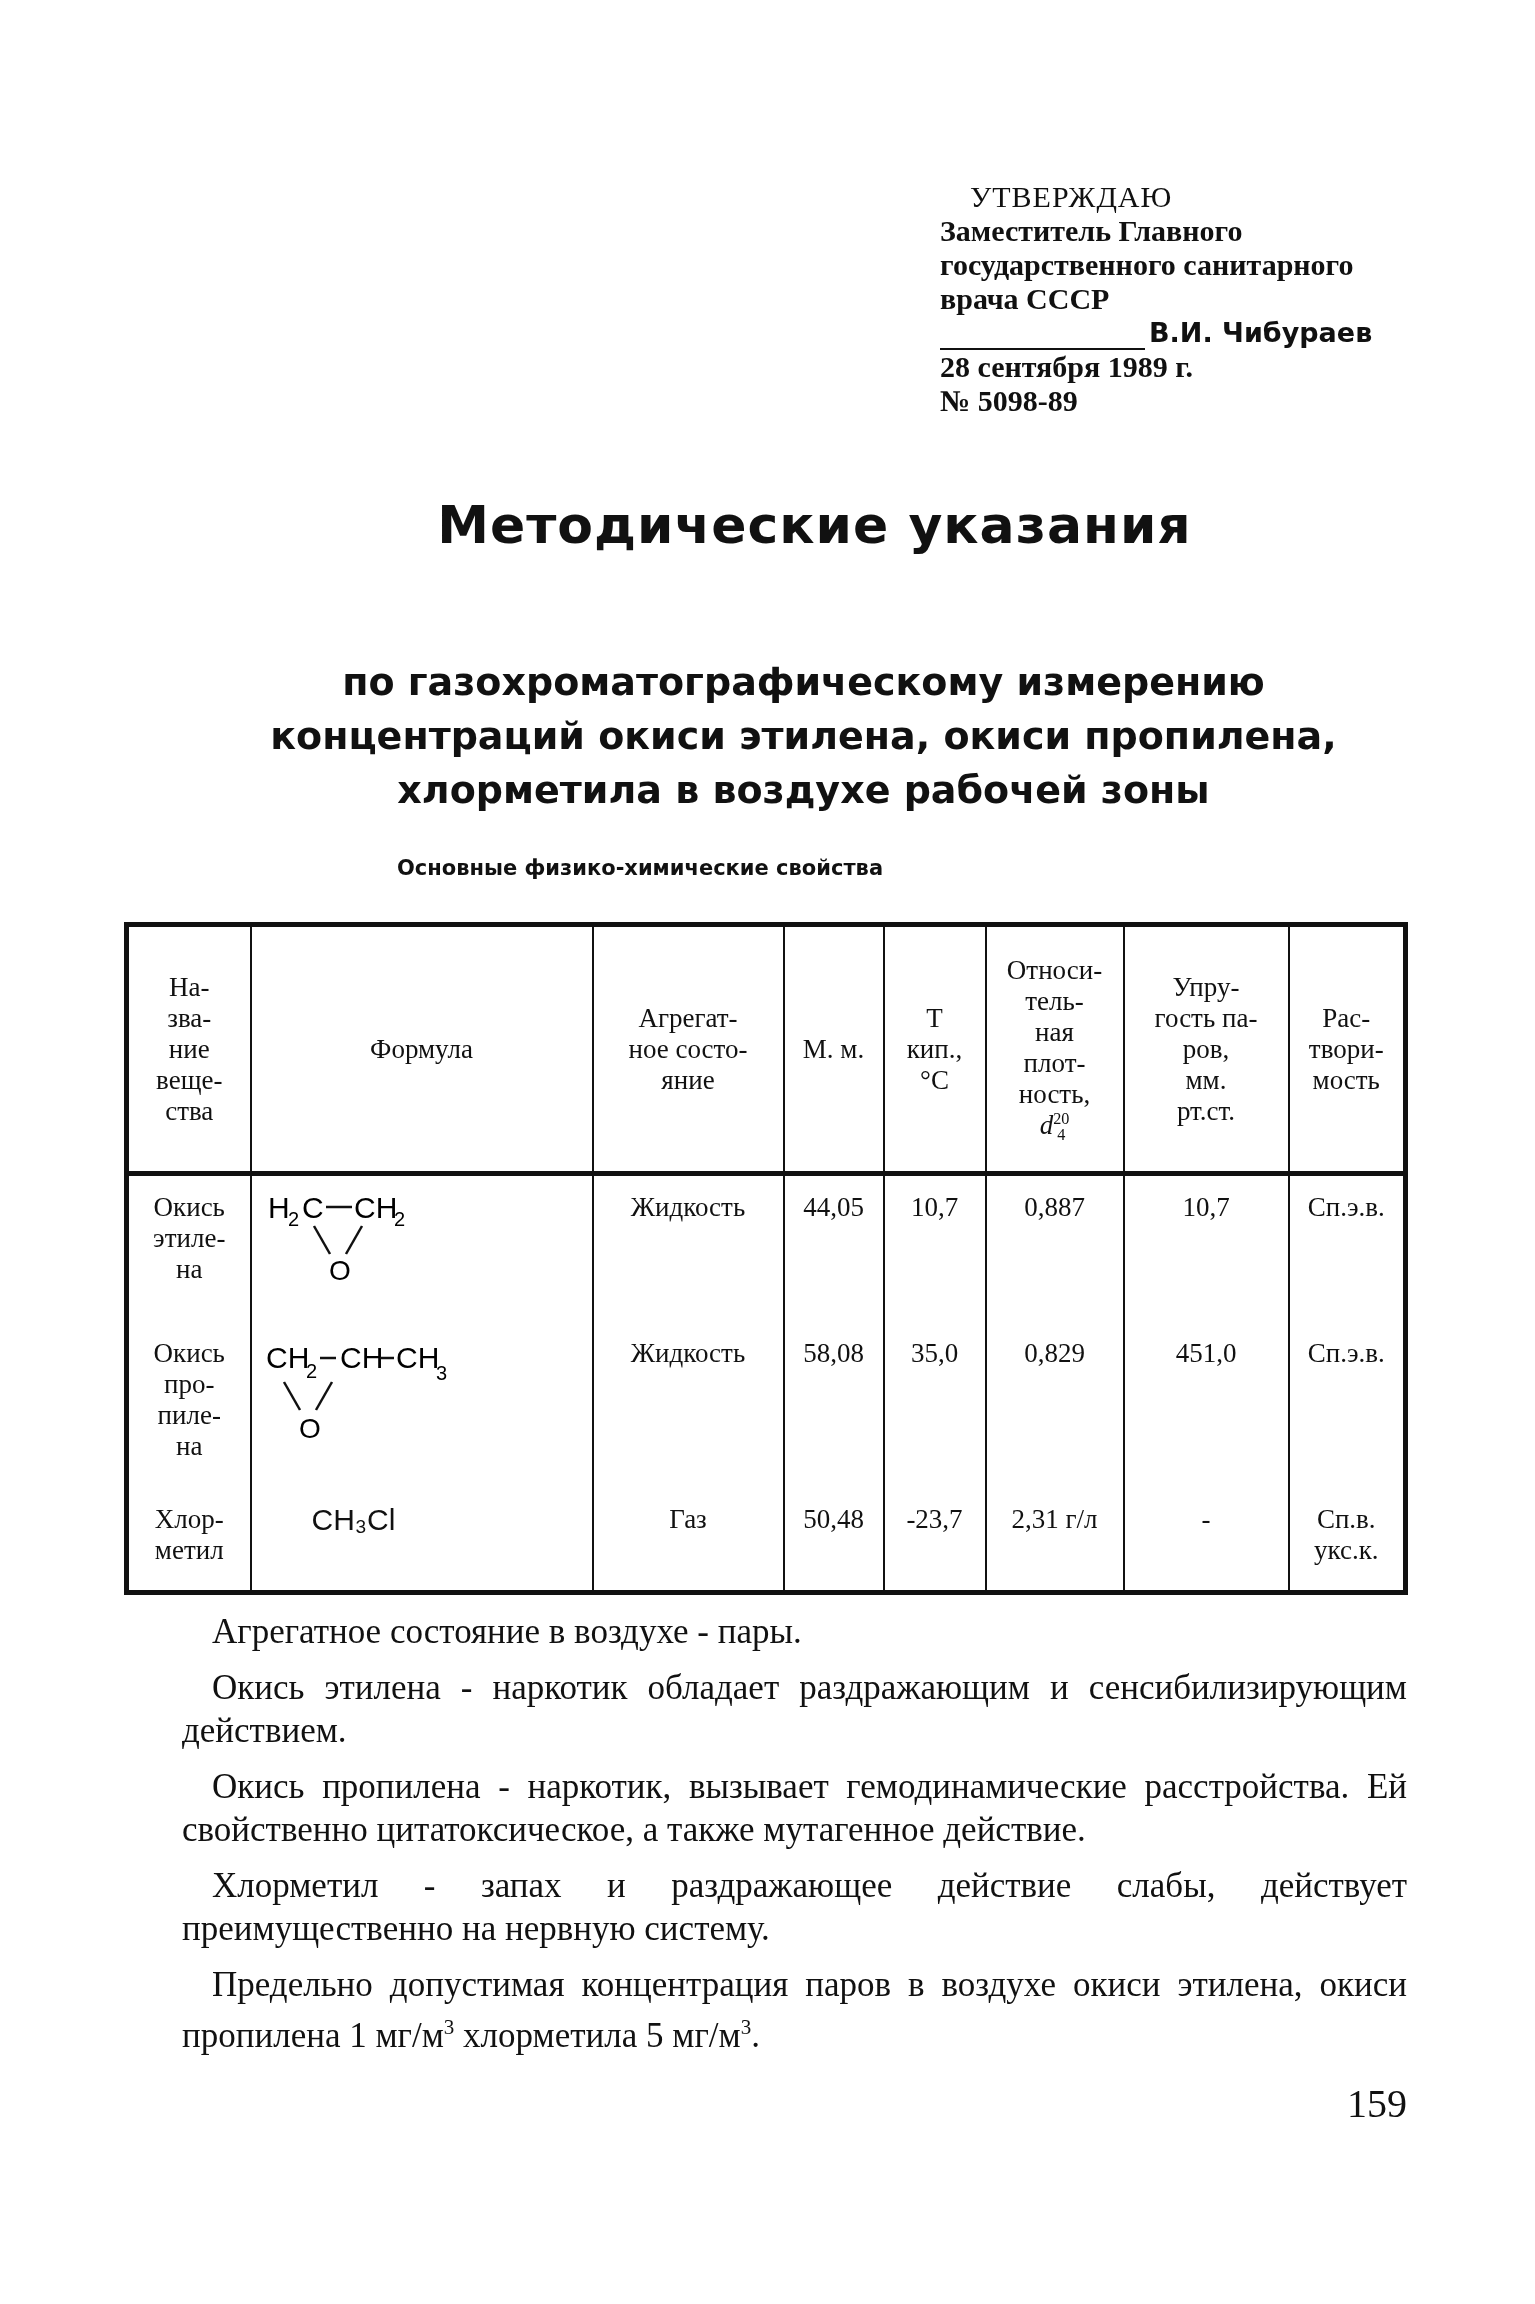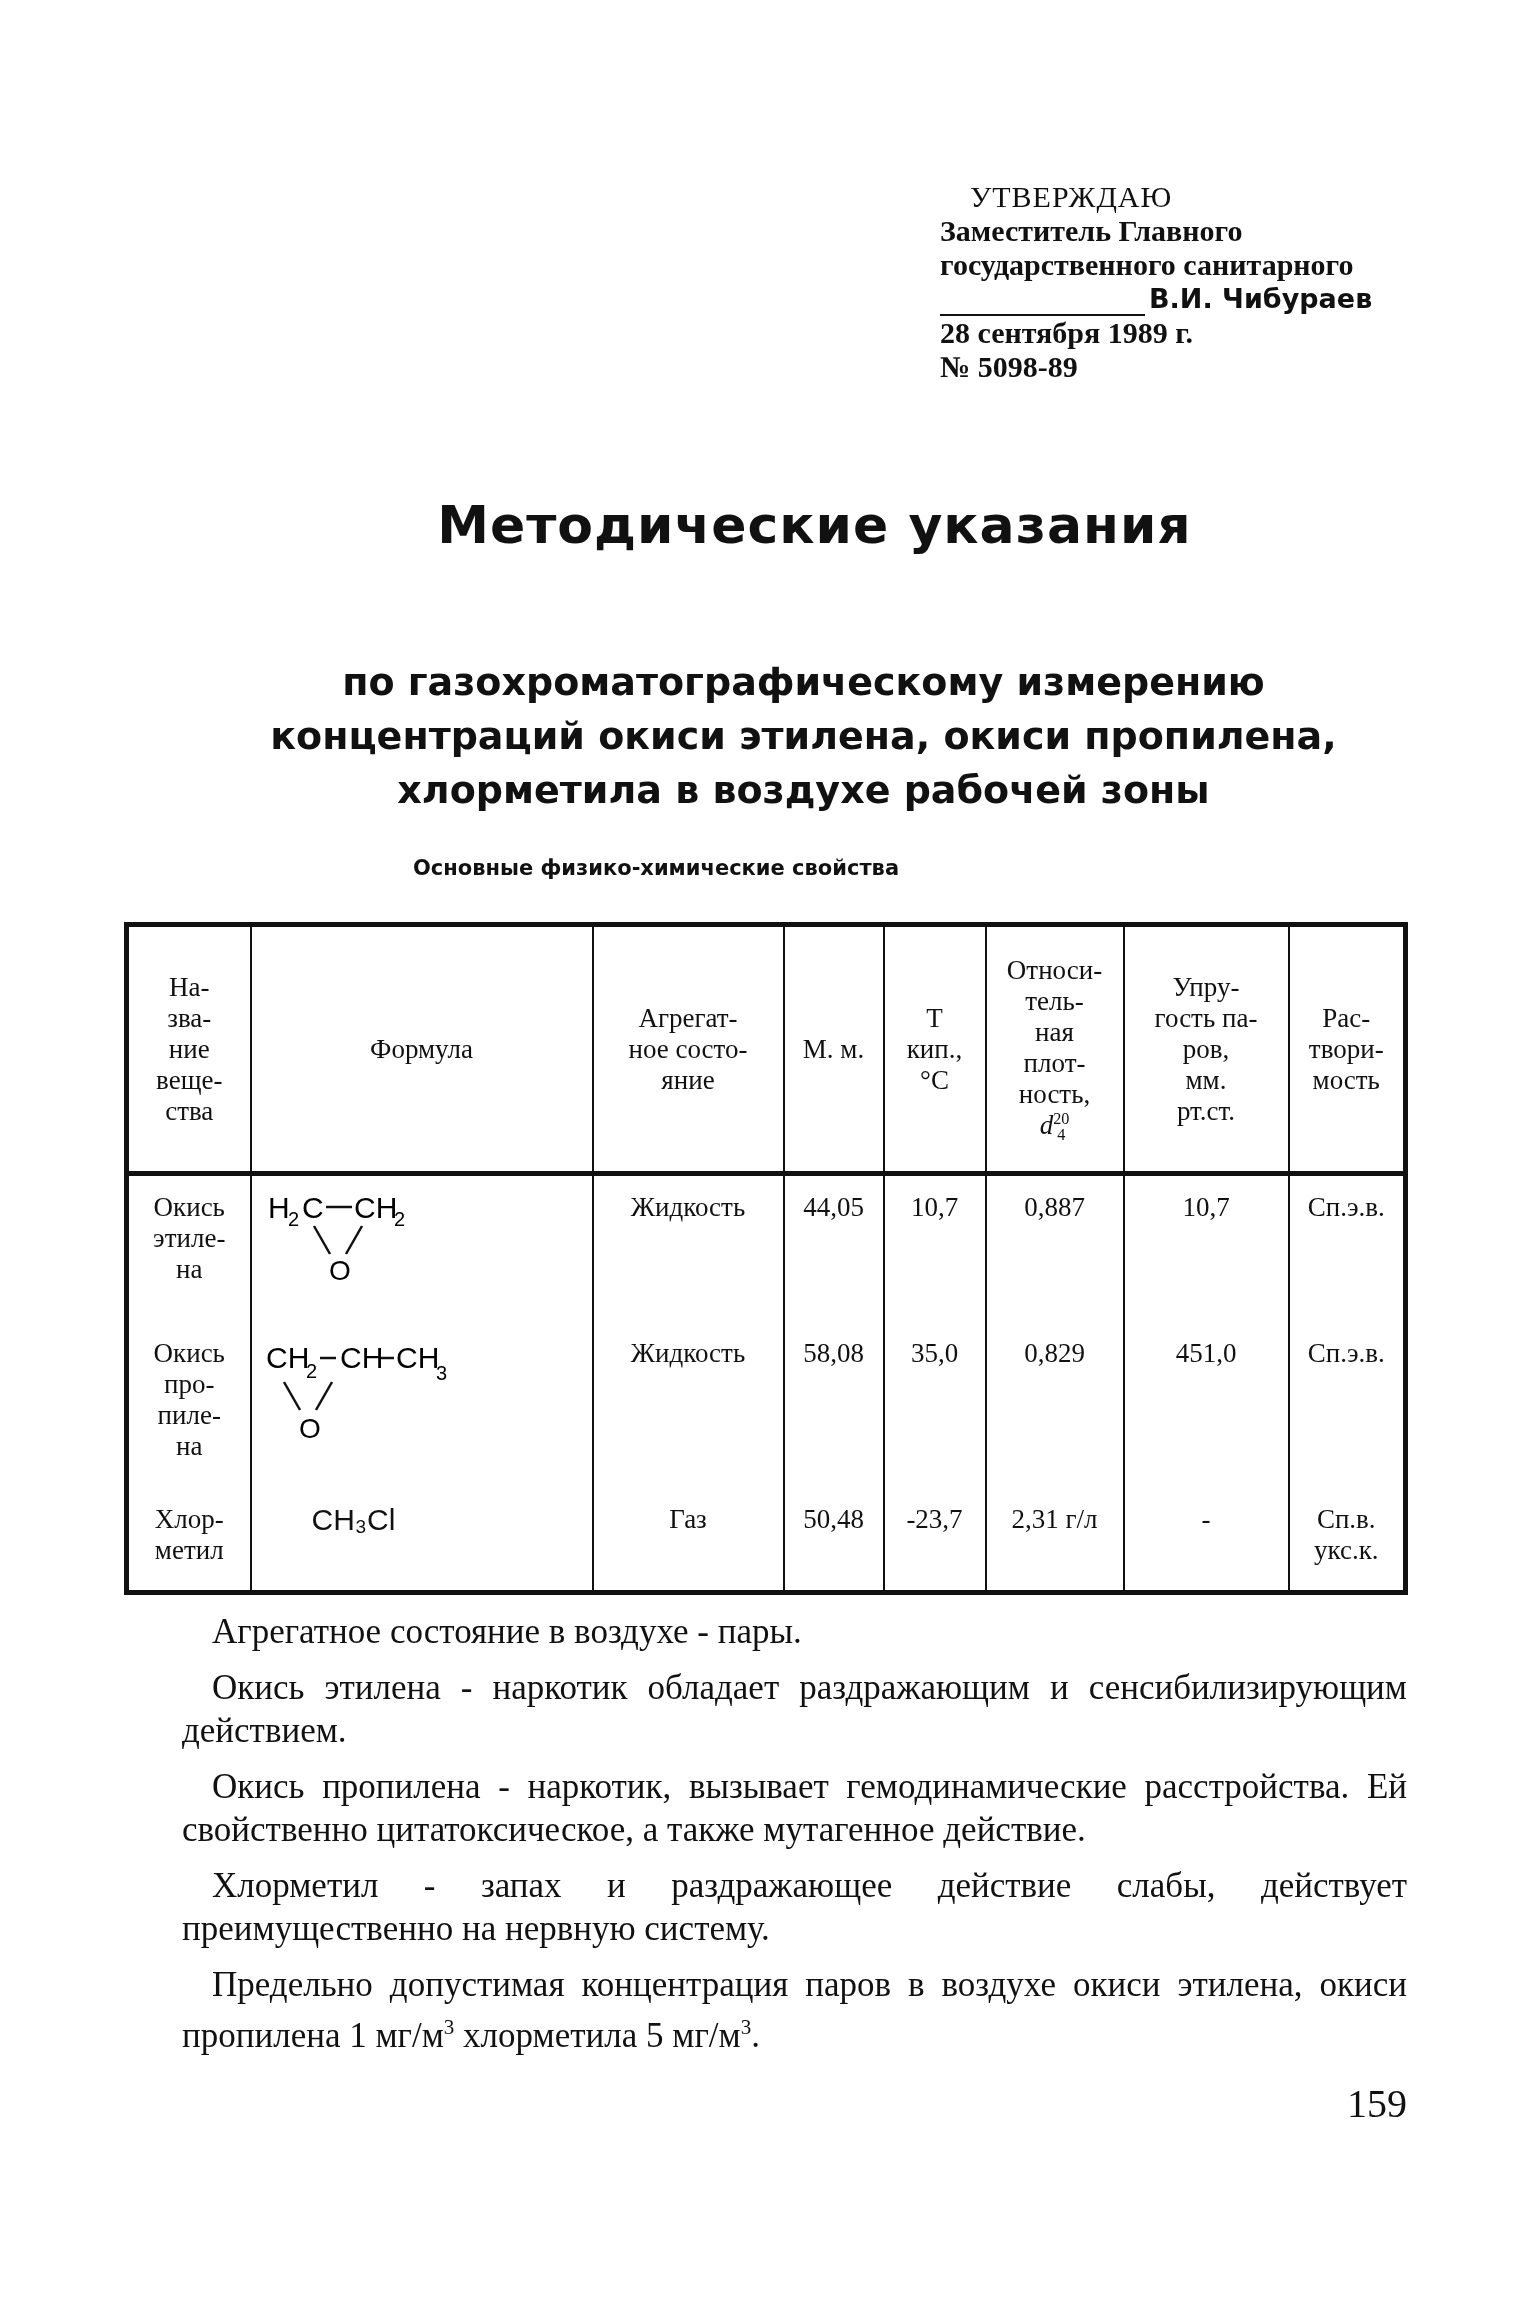--- a/index.html
+++ b/index.html
@@ -5,21 +5,21 @@
     html, body { margin: 0; padding: 0; background: #ffffff; }
     body { width: 1535px; height: 2304px; position: relative; overflow: hidden; color: #111; font-family: "Liberation Serif", serif; }
     .approval { position: absolute; left: 940px; top: 180px; width: 480px; font-size: 30px; line-height: 34px; font-weight: bold; }
     .approval .title { padding-left: 30px; font-weight: normal; letter-spacing: 1px; }
     .approval .line { white-space: nowrap; }
     .approval .sig { display: flex; align-items: flex-end; }
     .approval .sigline { display: inline-block; width: 205px; border-bottom: 2px solid #111; height: 26px; margin-right: 4px; }
     .approval .sans { font-family: "DejaVu Sans", sans-serif; font-size: 27px; }
     .main-title { position: absolute; left: 0; width: 1535px; top: 495px; text-align: center; font-family: "DejaVu Sans", sans-serif; font-weight: bold; font-size: 52px; letter-spacing: 1px; margin-left: 47px; }
     .subtitle { position: absolute; left: 0; width: 1535px; top: 655px; text-align: center; font-family: "DejaVu Sans", sans-serif; font-weight: bold; font-size: 38px; line-height: 54px; padding-left: 36px; }
-    .caption { position: absolute; left: 0; width: 1280px; top: 856px; text-align: center; font-family: "DejaVu Sans", sans-serif; font-weight: bold; font-size: 21px; padding-left: 16px; }
+    .caption { position: absolute; left: 0; width: 1280px; top: 856px; text-align: center; font-family: "DejaVu Sans", sans-serif; font-weight: bold; font-size: 21px; }
     table.props { position: absolute; left: 124px; top: 922px; width: 1284px; border-collapse: collapse; border: 5px solid #111; font-size: 27px; line-height: 31px; }
     table.props th, table.props td { border-left: 2px solid #111; border-right: 2px solid #111; padding: 2px 4px; vertical-align: middle; text-align: center; font-weight: normal; }
     table.props thead th { height: 240px; border-bottom: 5px solid #111; }
     table.props tbody td { vertical-align: top; padding-top: 16px; }
     table.props tbody tr.r1 td { height: 128px; }
     table.props tbody tr.r2 td { height: 148px; }
     table.props tbody tr.r3 td { height: 84px; }
     .name { font-weight: bold; }
     .formula { text-align: left !important; font-family: "Liberation Sans Narrow", "Liberation Sans", sans-serif; font-size: 30px; padding-left: 14px !important; }
     .formula svg { display: block; }
@@ -28,20 +28,21 @@
     .page-num { position: absolute; right: 128px; top: 2080px; font-size: 40px; }
     sup { font-size: 60%; }
   </style>
 </head>
 <body>
 
 <div class="approval">
   <div class="title">УТВЕРЖДАЮ</div>
   <div class="line">Заместитель Главного</div>
   <div class="line">государственного санитарного</div>
+  <div class="line">врача СССР</div>
   <div class="line sig">
     <span class="sigline"></span>
     <span class="sans">В.И. Чибураев</span>
   </div>
   <div class="line">28 сентября 1989 г.</div>
   <div class="line">№ 5098-89</div>
 </div>
 
 <div class="main-title">Методические указания</div>
 

